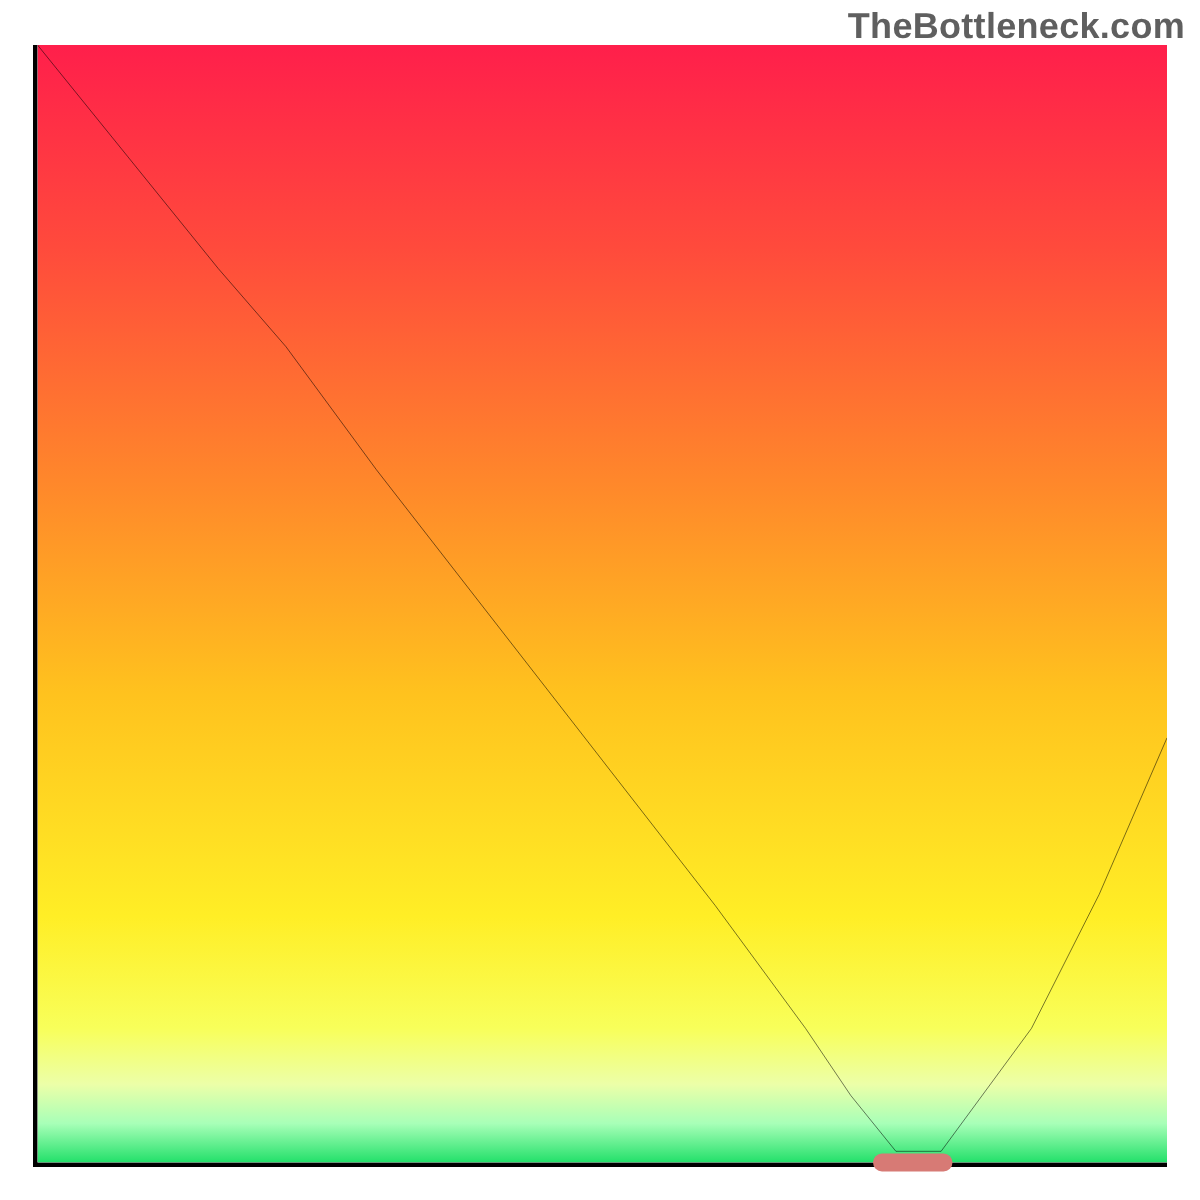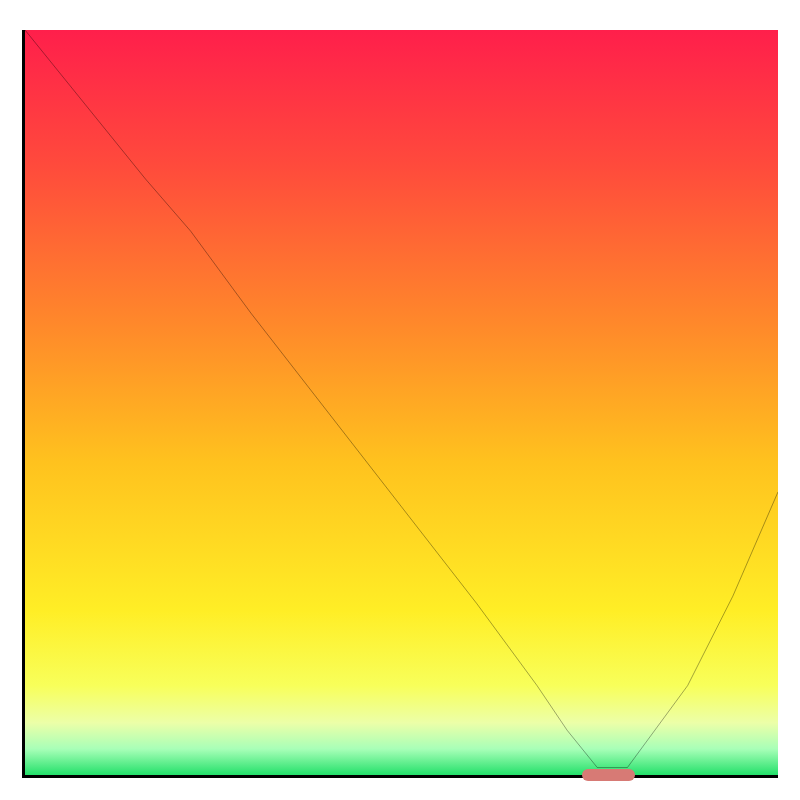--- a/index.html
+++ b/index.html
@@ -52,20 +52,21 @@
     position: absolute;
     height: 12px;
     border-radius: 6px;
     background: #d77a75;
   }
 </style>
 </head>
 <body>
 <div class="frame">
 
+  <div class="watermark">TheBottleneck.com</div>
 
   <div class="plot-box">
 
     <svg class="gradient" width="753" height="745" preserveAspectRatio="none">
       <defs>
         <linearGradient id="bg" x1="0" y1="0" x2="0" y2="1">
             <stop offset="0%" stop-color="#ff1f4b"></stop>
             <stop offset="18%" stop-color="#ff4a3c"></stop>
             <stop offset="40%" stop-color="#ff8a2a"></stop>
             <stop offset="57.99999999999999%" stop-color="#ffc21e"></stop>

